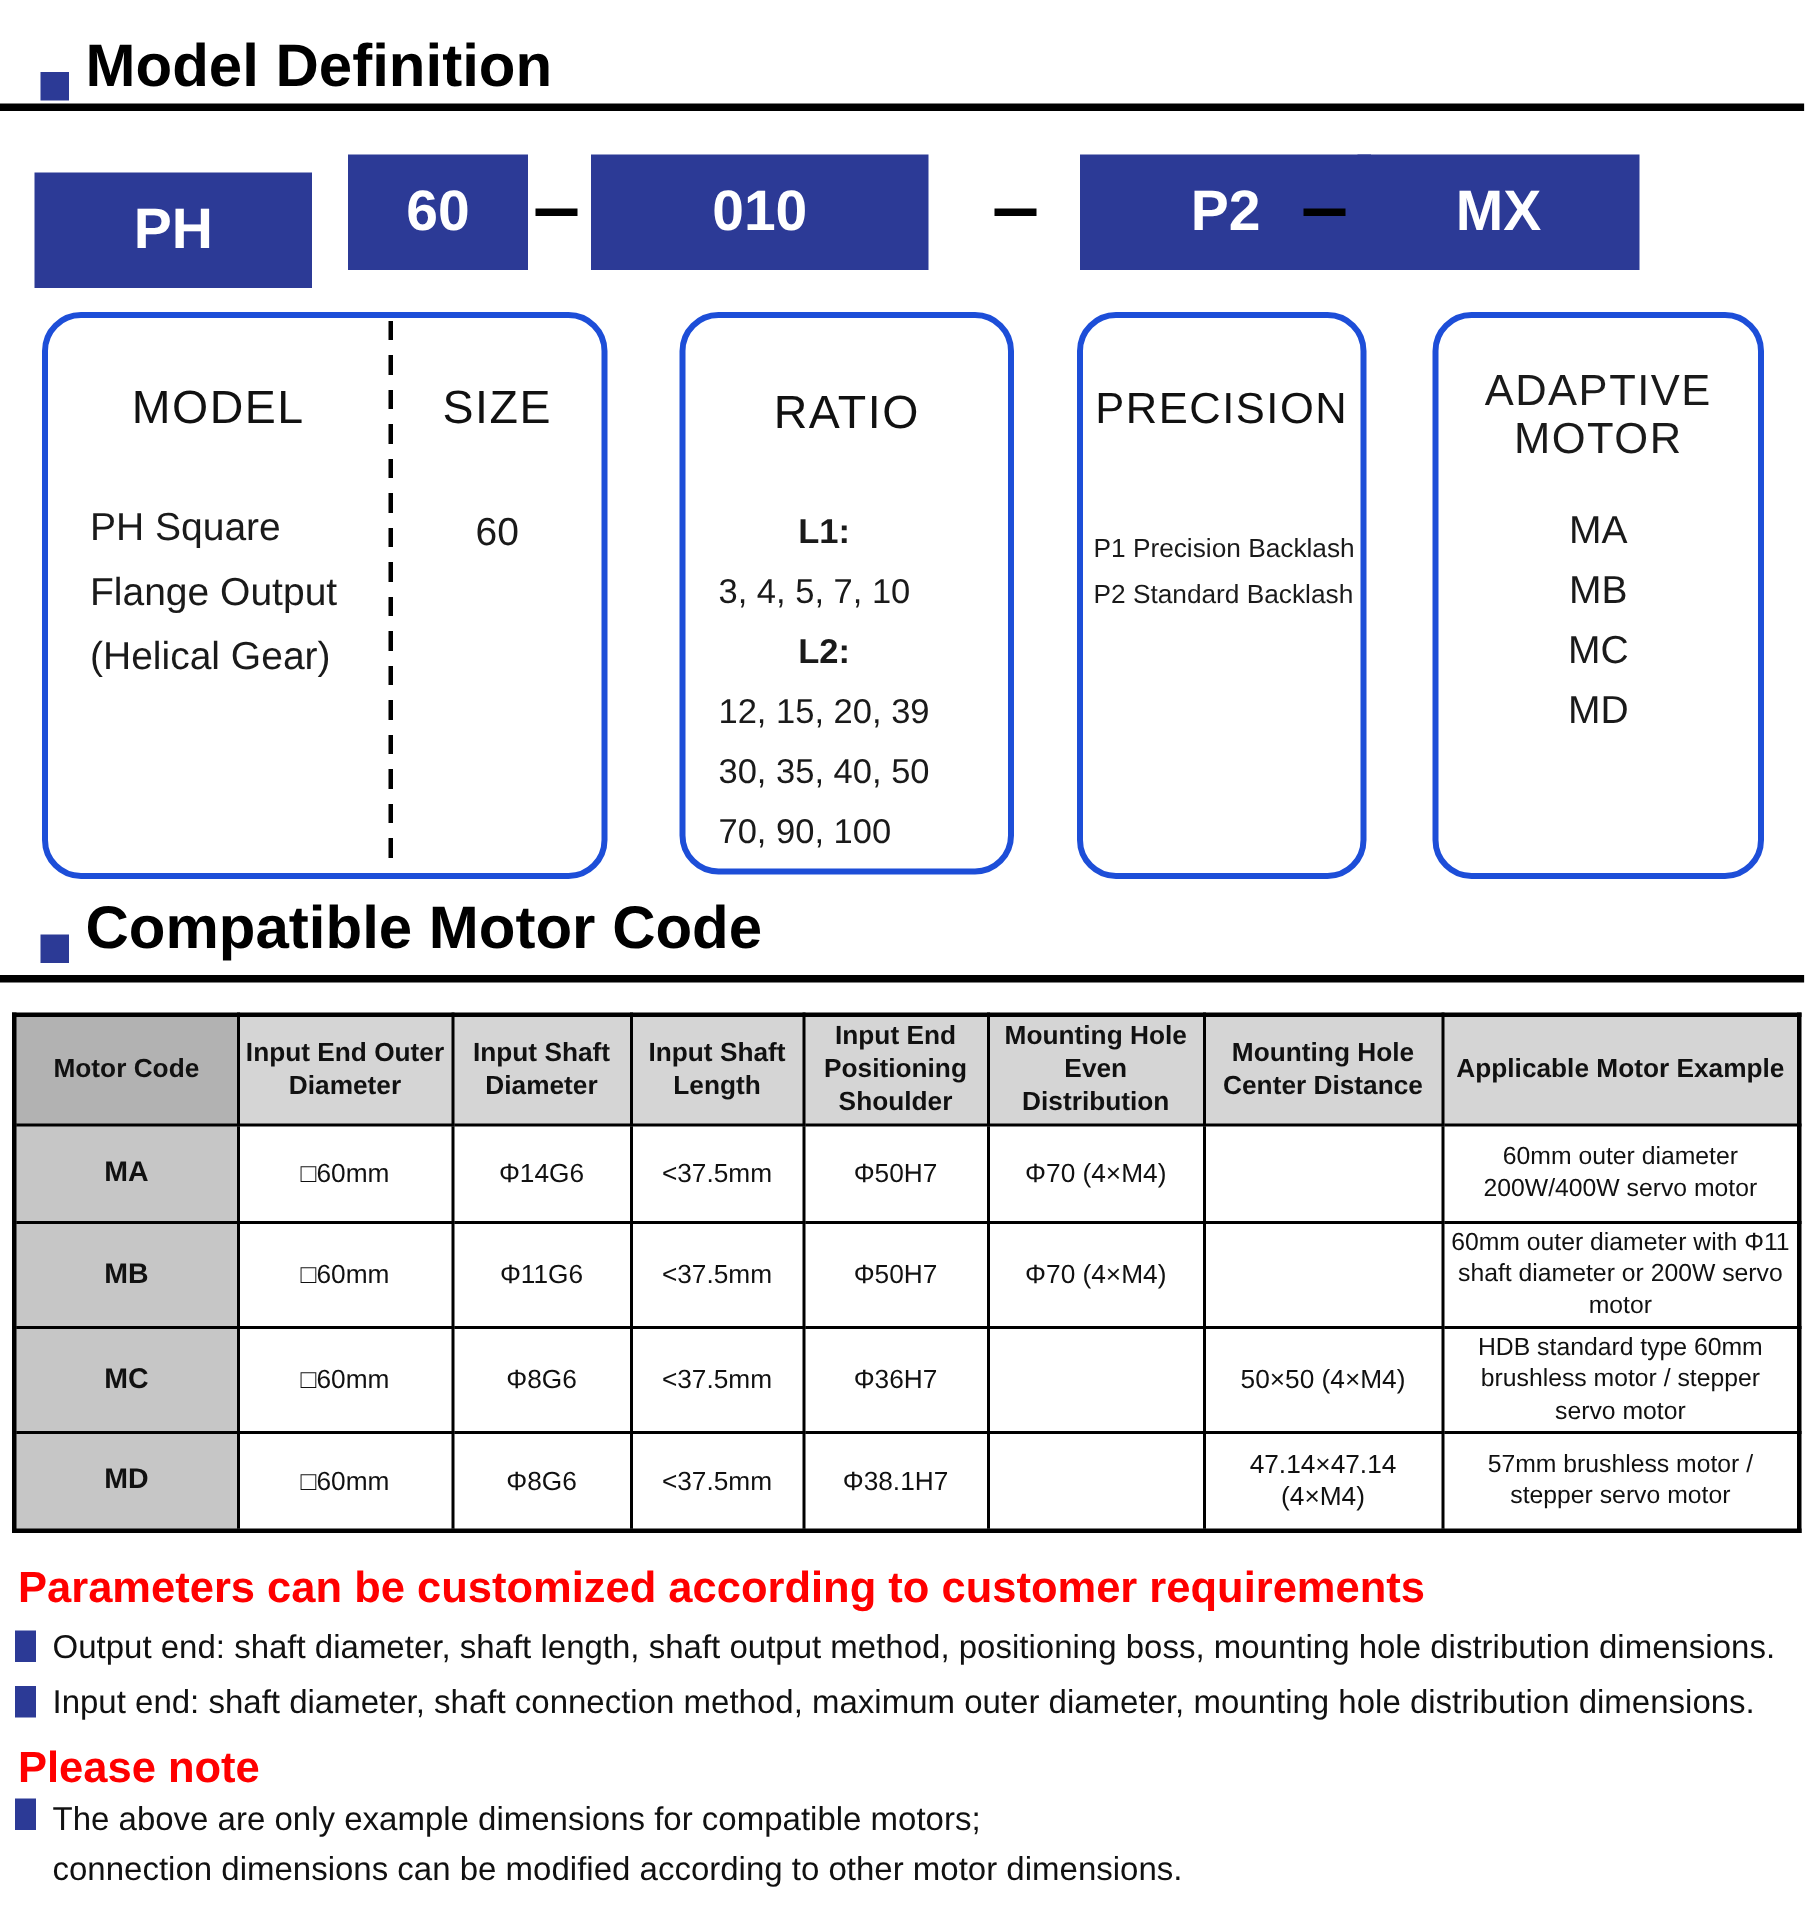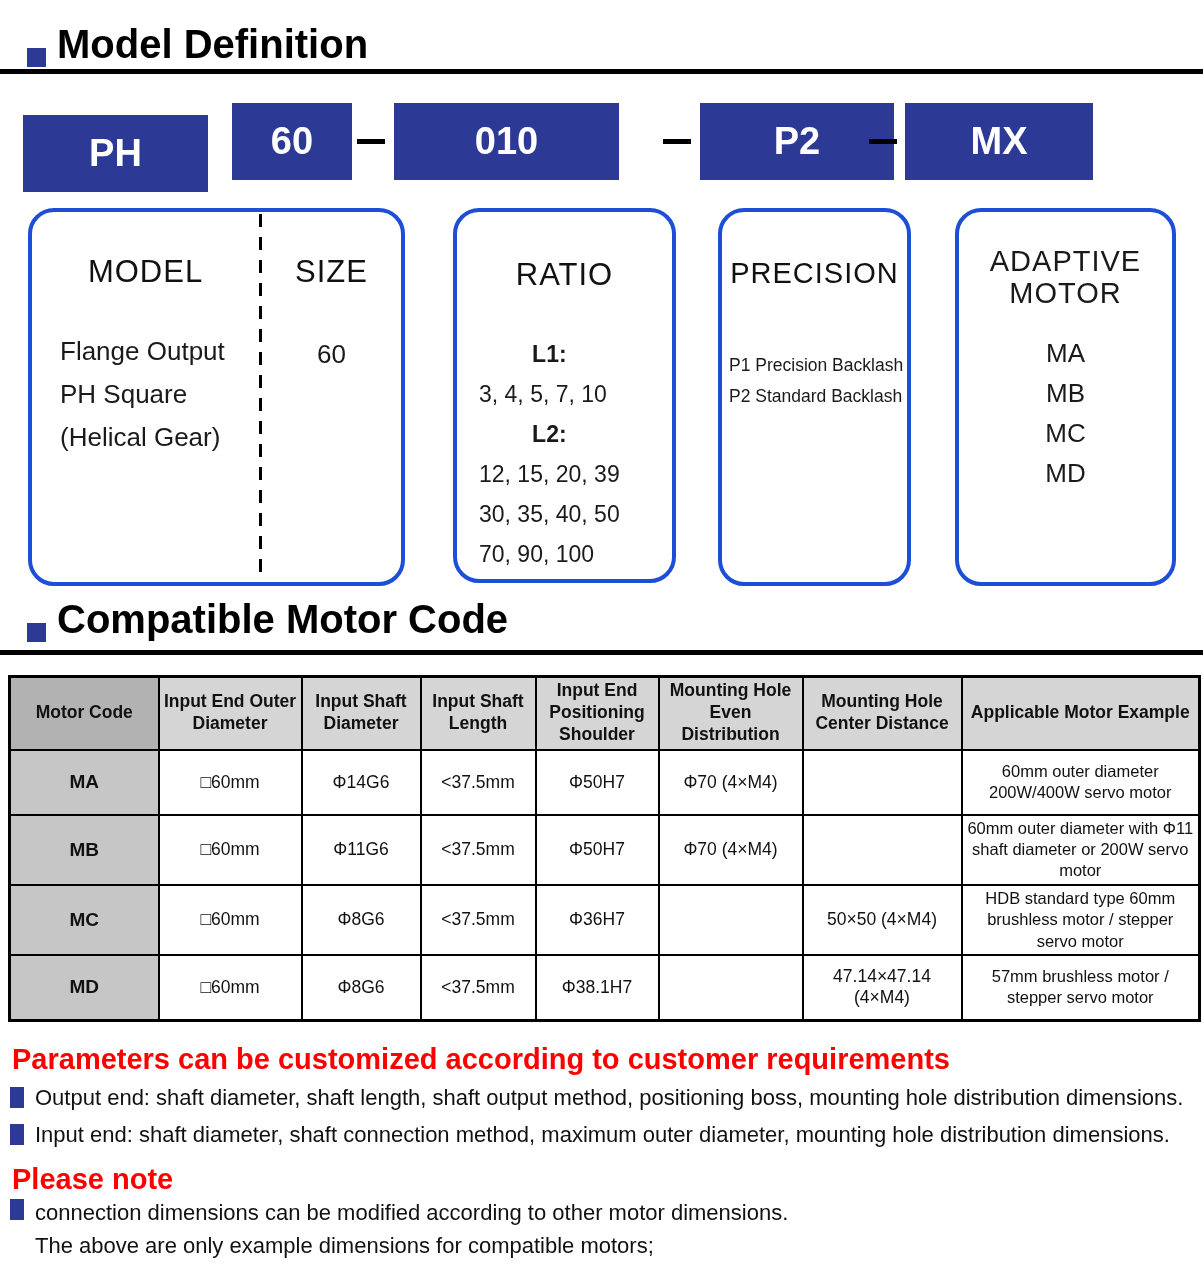--- a/index.html
+++ b/index.html
@@ -67,31 +67,31 @@
     <span class="sq"></span>
     <span class="sec-title-text">Model Definition</span>
   </div>
   <div class="rule" style="top:69px;"></div>
 
   <div class="code-box" style="left:23px;width:185px;margin-top:12px;">PH</div>
   <div class="code-box" style="left:232px;width:120px;">60</div>
   <div class="dash" style="left:357px;"></div>
   <div class="code-box" style="left:394px;width:225px;">010</div>
   <div class="dash" style="left:663px;"></div>
-  <div class="code-box" style="left:700px;width:194px;">P2</div>
+  <div class="code-box" style="left:720px;width:194px;">P2</div>
   <div class="dash" style="left:869px;"></div>
   <div class="code-box" style="left:905px;width:188px;">MX</div>
 
   <div class="rbox" style="left:28px;top:208px;width:369px;height:370px;">
     <div class="vdash"></div>
     <div class="m-col">
       <div class="box-heading" style="top:42px;">MODEL</div>
       <div class="m-lines">
+        <div>PH Square</div>
         <div>Flange Output</div>
-        <div>PH Square</div>
         <div>(Helical Gear)</div>
       </div>
     </div>
     <div class="s-col">
       <div class="box-heading" style="top:42px;">SIZE</div>
       <div class="s-value">60</div>
     </div>
   </div>
 
   <div class="rbox" style="left:453px;top:208px;width:215px;height:367px;">
@@ -211,18 +211,18 @@
   <div class="bullet" style="left:10px;top:1121px;">
     <span class="bsq"></span>
     <span class="bullet-text">Input end: shaft diameter, shaft connection method, maximum outer diameter, mounting hole distribution dimensions.</span>
   </div>
 
   <div class="note-red" style="left:12px;top:1163px;">Please note</div>
 
   <div class="bullet" style="left:10px;top:1196px;">
     <span class="bsq"></span>
     <span class="bullet-text two-line">
+      <div>The above are only example dimensions for compatible motors;</div>
       <div>connection dimensions can be modified according to other motor dimensions.</div>
-      <div>The above are only example dimensions for compatible motors;</div>
     </span>
   </div>
 
 </div>
 
 </body></html>

